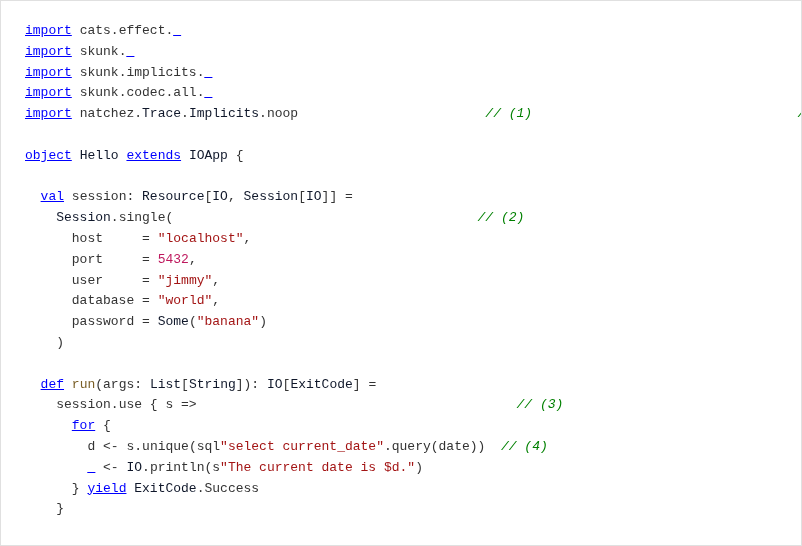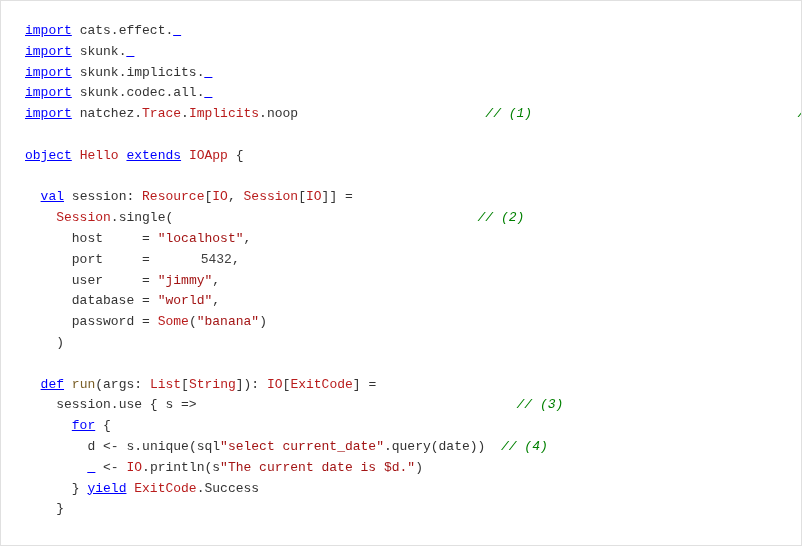--- a/index.html
+++ b/index.html
@@ -20,22 +20,22 @@
     }
     pre {
       font-family: inherit;
       white-space: pre;
     }
     .line {
       display: block;
       min-height: 1.6em;
     }
     .kw { color: #0000ff; text-decoration: underline; }
-    .type { color: #b91c1c; }
+    .type { color: #0f172a; }
     .method { color: #795e26; margin-top: 28px; }
     .str { color: #a31515; }
-    .num { color: #404040; margin-left: 43px; }
+    .num { color: #be185d; }
     .comment { color: #008000; font-style: italic; }
   </style>
 </head>
 <body>
 
 <pre><span class="line"><span class="kw">import</span> <span>cats.effect.</span><span class="kw">_</span></span><span class="line"><span class="kw">import</span> <span>skunk.</span><span class="kw">_</span></span><span class="line"><span class="kw">import</span> <span>skunk.implicits.</span><span class="kw">_</span></span><span class="line"><span class="kw">import</span> <span>skunk.codec.all.</span><span class="kw">_</span></span><span class="line"><span class="kw">import</span> <span>natchez.</span><span class="type">Trace</span><span>.</span><span class="type">Implicits</span><span>.noop</span>                        <span class="comment">// (1)</span>                                  <span class="comment">// (1)</span></span><span class="line"> </span><span class="line"><span class="kw">object</span> <span class="type">Hello</span> <span class="kw">extends</span> <span class="type">IOApp</span> <span>{</span></span><span class="line"> </span><span class="line">  <span class="kw">val</span> <span>session</span><span>:</span> <span class="type">Resource</span><span>[</span><span class="type">IO</span><span>,</span> <span class="type">Session</span><span>[</span><span class="type">IO</span><span>]</span><span>]</span> <span>=</span></span><span class="line">    <span class="type">Session</span><span>.single(</span>                                       <span class="comment">// (2)</span></span><span class="line">      <span>host</span>     <span>=</span> <span class="str">"localhost"</span><span>,</span></span><span class="line">      <span>port</span>     <span>=</span> <span class="num">5432</span><span>,</span></span><span class="line">      <span>user</span>     <span>=</span> <span class="str">"jimmy"</span><span>,</span></span><span class="line">      <span>database</span> <span>=</span> <span class="str">"world"</span><span>,</span></span><span class="line">      <span>password</span> <span>=</span> <span class="type">Some</span><span>(</span><span class="str">"banana"</span><span>)</span></span><span class="line">    <span>)</span></span><span class="line"> </span><span class="line">  <span class="kw">def</span> <span class="method">run</span><span>(</span><span>args</span><span>:</span> <span class="type">List</span><span>[</span><span class="type">String</span><span>]</span><span>)</span><span>:</span> <span class="type">IO</span><span>[</span><span class="type">ExitCode</span><span>]</span> <span>=</span></span><span class="line">    <span>session</span><span>.use { s =&gt;</span>                                         <span class="comment">// (3)</span></span><span class="line">      <span class="kw">for</span> <span>{</span></span><span class="line">        <span>d</span> <span>&lt;-</span> <span>s</span><span>.unique(sql</span><span class="str">"select current_date"</span><span>.query(date))</span>  <span class="comment">// (4)</span></span><span class="line">        <span class="kw">_</span> <span>&lt;-</span> <span class="type">IO</span><span>.println(s</span><span class="str">"The current date is $d."</span><span>)</span></span><span class="line">      <span>}</span> <span class="kw">yield</span> <span class="type">ExitCode</span><span>.Success</span></span><span class="line">    <span>}</span></span><span class="line"> </span><span class="line"><span>}</span></span></pre>
 
 </body></html>

